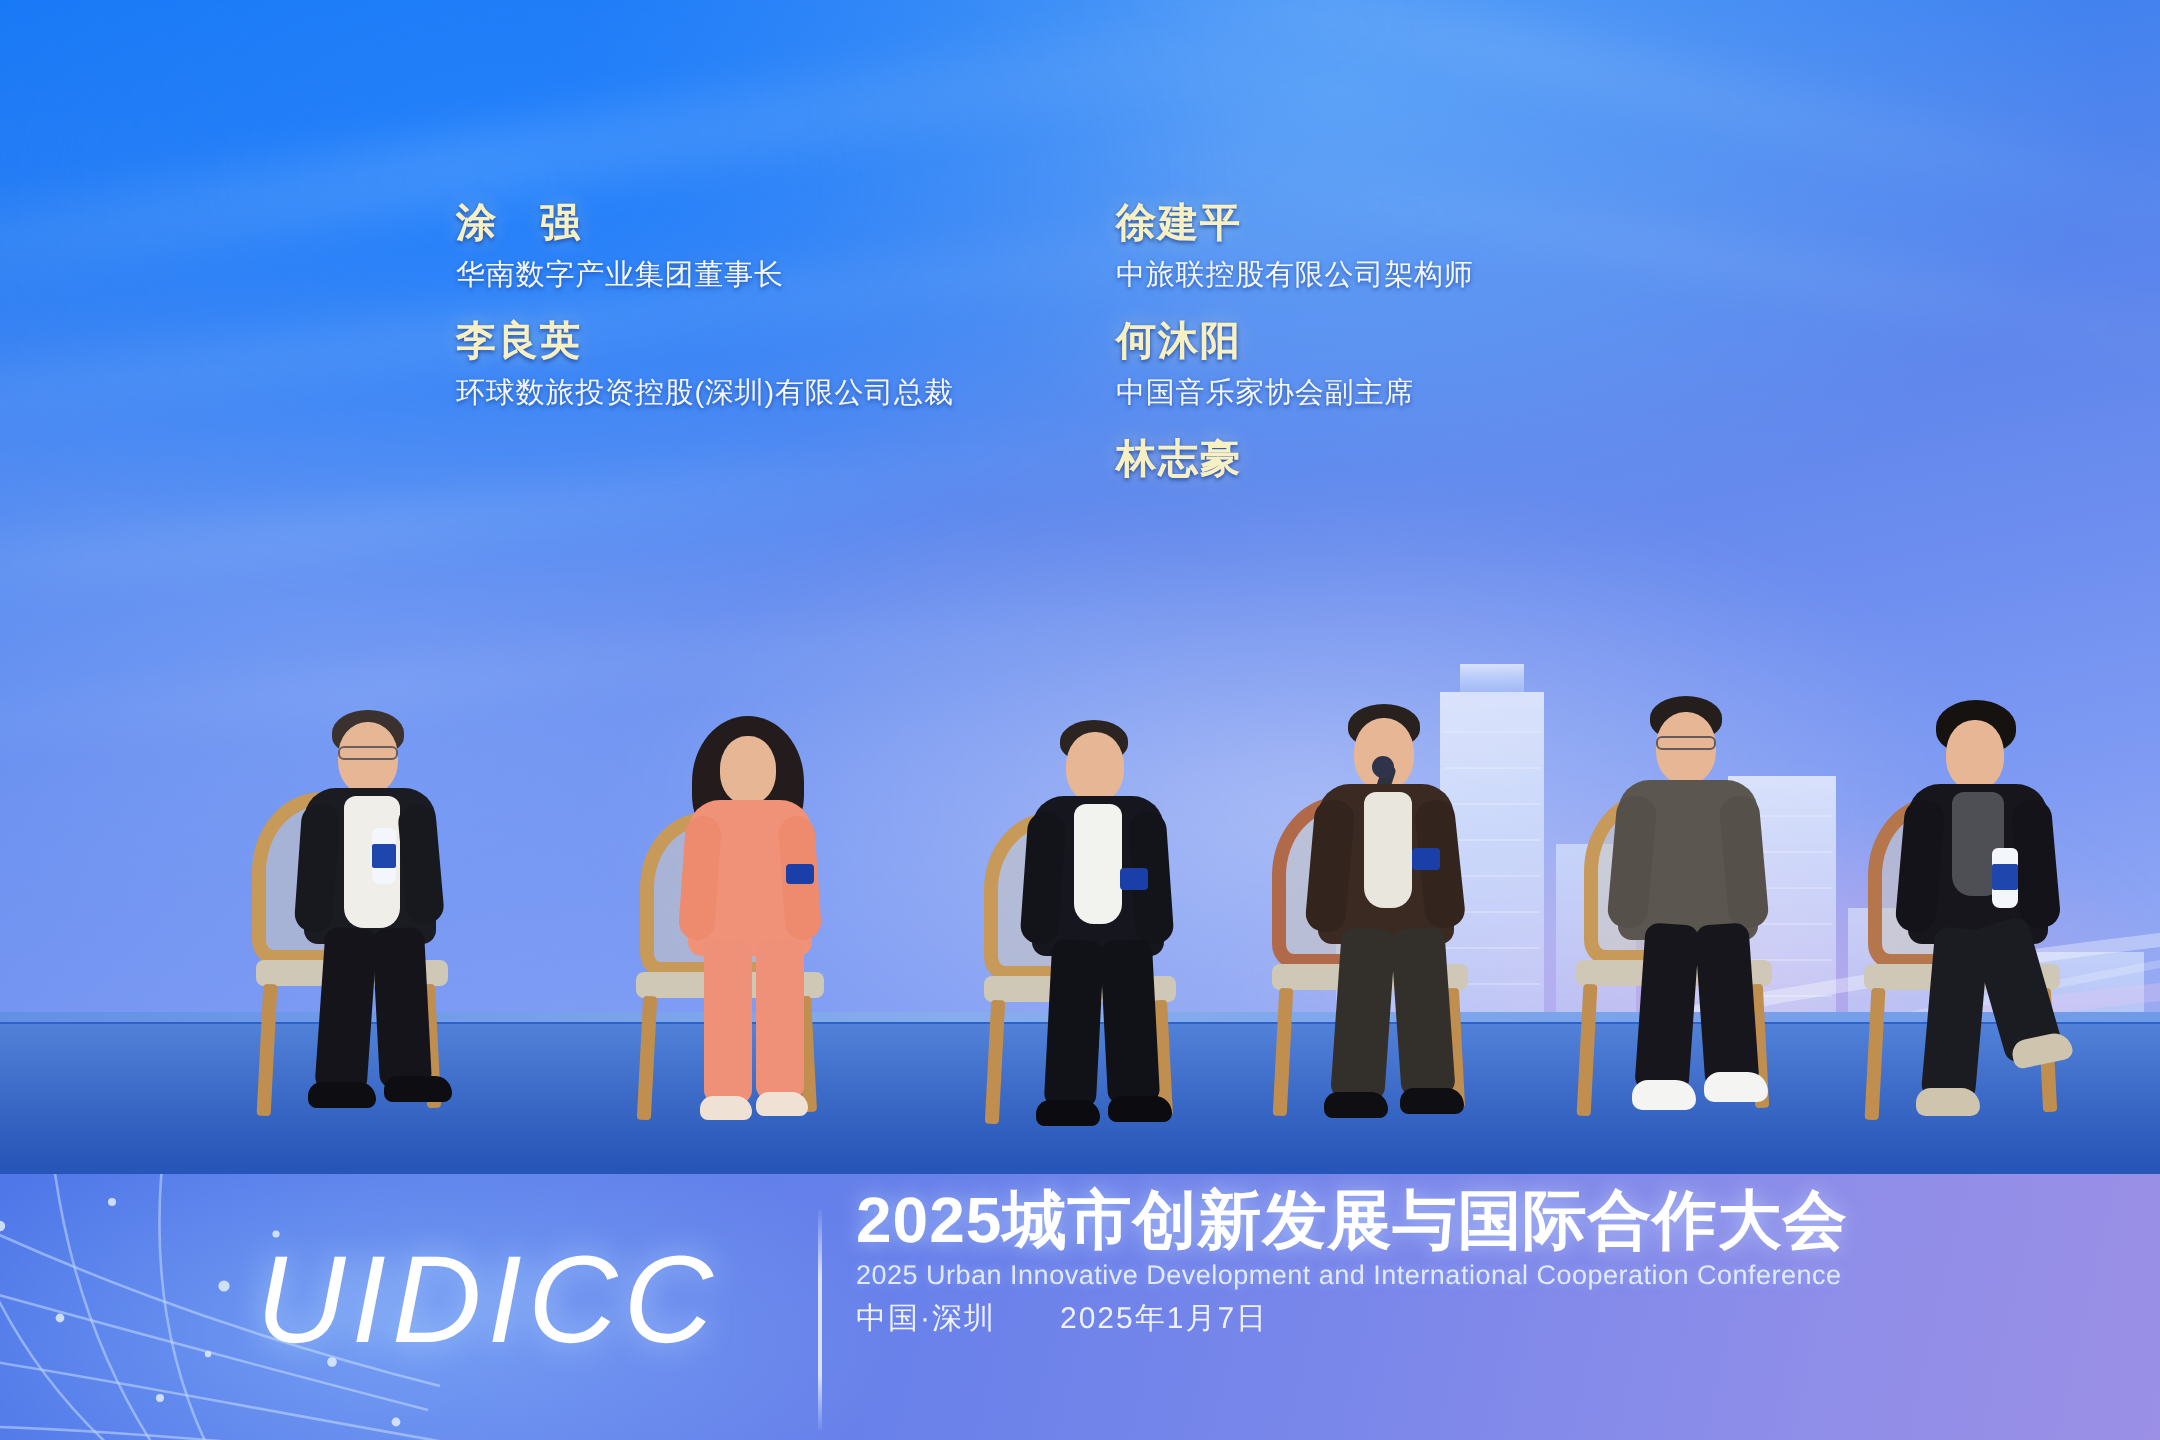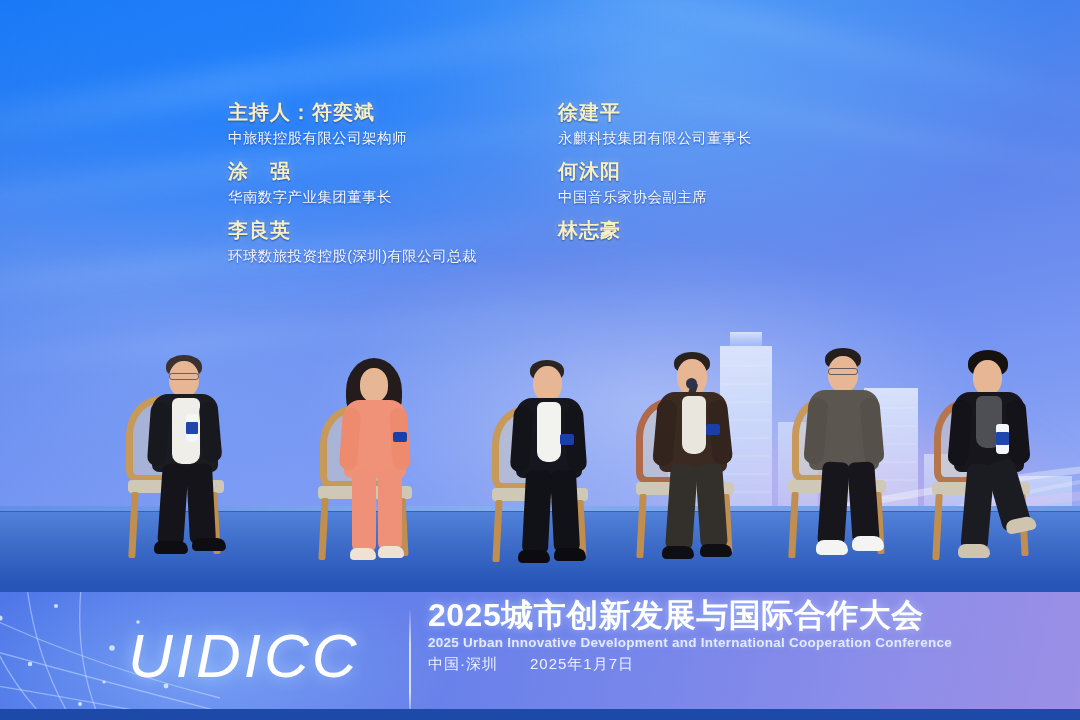--- a/index.html
+++ b/index.html
@@ -63,21 +63,21 @@
     position:absolute; left:0; top:506px; width:1080px; height:5px;
     background:linear-gradient(90deg,#6f9bec,#9cc0f7 45%,#7ea8f0 100%); opacity:.8;
   }
   .floor-sheen {
     position:absolute; left:0; top:512px; width:1080px; height:70px;
     background:linear-gradient(180deg, rgba(160,200,255,.30), rgba(160,200,255,0));
   }
 
   
   .brandbar {
-    position:absolute; left:0; bottom:11px; width:1080px; height:117px;
+    position:absolute; left:0; bottom:0; width:1080px; height:133px;
     background:linear-gradient(103deg,#4f77e8 0%, #5a7cea 22%, #6b82ea 45%, #7d88ea 66%, #8f8ee9 84%, #9b8fe6 100%);
     overflow:hidden;
   }
   .brandbar .bb-glow {
     position:absolute; left:-60px; top:-40px; width:520px; height:240px;
     background:radial-gradient(ellipse at center, rgba(150,200,255,.45) 0%, rgba(150,200,255,0) 68%);
   }
   .globe-net { position:absolute; left:-30px; top:-6px; width:330px; height:160px; opacity:.9; }
 
   .uidicc {
@@ -90,21 +90,21 @@
   .divider {
     position:absolute; left:409px; top:18px; width:2px; height:110px;
     background:linear-gradient(180deg, rgba(255,255,255,.05), rgba(255,255,255,.75) 30%, rgba(255,255,255,.75) 75%, rgba(255,255,255,.05));
   }
   .bb-right { position:absolute; left:428px; top:6px; width:640px; }
   .bb-cn-main {
     font-size:32px; font-weight:bold; color:#ffffff; letter-spacing:.5px;
     text-shadow:0 0 10px rgba(200,225,255,.6); line-height:1.12; white-space:nowrap;
   }
   .bb-en1 {
-    font-size:13.5px; font-weight:bold; color:#e3e9ff; letter-spacing:.25px;
+    font-size:13.5px; font-weight:normal; color:#e3e9ff; letter-spacing:.25px;
     margin-top:1px; white-space:nowrap; text-shadow:0 0 5px rgba(160,190,255,.6);
   }
   .bb-cn-sub {
     font-size:25px; color:#ffffff; letter-spacing:1.5px; margin-top:5px;
     white-space:nowrap; text-shadow:0 0 9px rgba(200,225,255,.55);
   }
   .bb-en2 {
     font-size:14.5px; color:#dde5ff; letter-spacing:.2px; margin-top:3px;
     white-space:nowrap; text-shadow:0 0 5px rgba(160,190,255,.5);
   }
@@ -211,37 +211,33 @@
         <path d="M0 150 C150 124 320 92 520 70" stroke="#f0c8f2" stroke-opacity=".38" stroke-width="9"></path>
         <path d="M30 150 C170 132 330 112 520 96" stroke="#e6b3ee" stroke-opacity=".30" stroke-width="11"></path>
         <path d="M120 150 C240 120 380 82 520 56" stroke="#ffffff" stroke-opacity=".28" stroke-width="4"></path>
       </g>
     </svg>
 
 
     <div class="panel-cols">
       <div class="col col-left">
         <div class="person">
-          <div class="p-name">主持人：符奕斌</div>
-          <div class="p-role">中旅联控股有限公司架构师</div>
-        </div>
-        <div class="person">
           <div class="p-name">涂　强</div>
           <div class="p-role">华南数字产业集团董事长</div>
         </div>
         <div class="person">
           <div class="p-name">李良英</div>
           <div class="p-role">环球数旅投资控股(深圳)有限公司总裁</div>
         </div>
       </div>
 
       <div class="col col-right">
         <div class="person">
           <div class="p-name">徐建平</div>
-          <div class="p-role">永麒科技集团有限公司董事长</div>
+          <div class="p-role">中旅联控股有限公司架构师</div>
         </div>
         <div class="person">
           <div class="p-name">何沐阳</div>
           <div class="p-role">中国音乐家协会副主席</div>
         </div>
         <div class="person">
           <div class="p-name">林志豪</div>
         </div>
       </div>
     </div>

